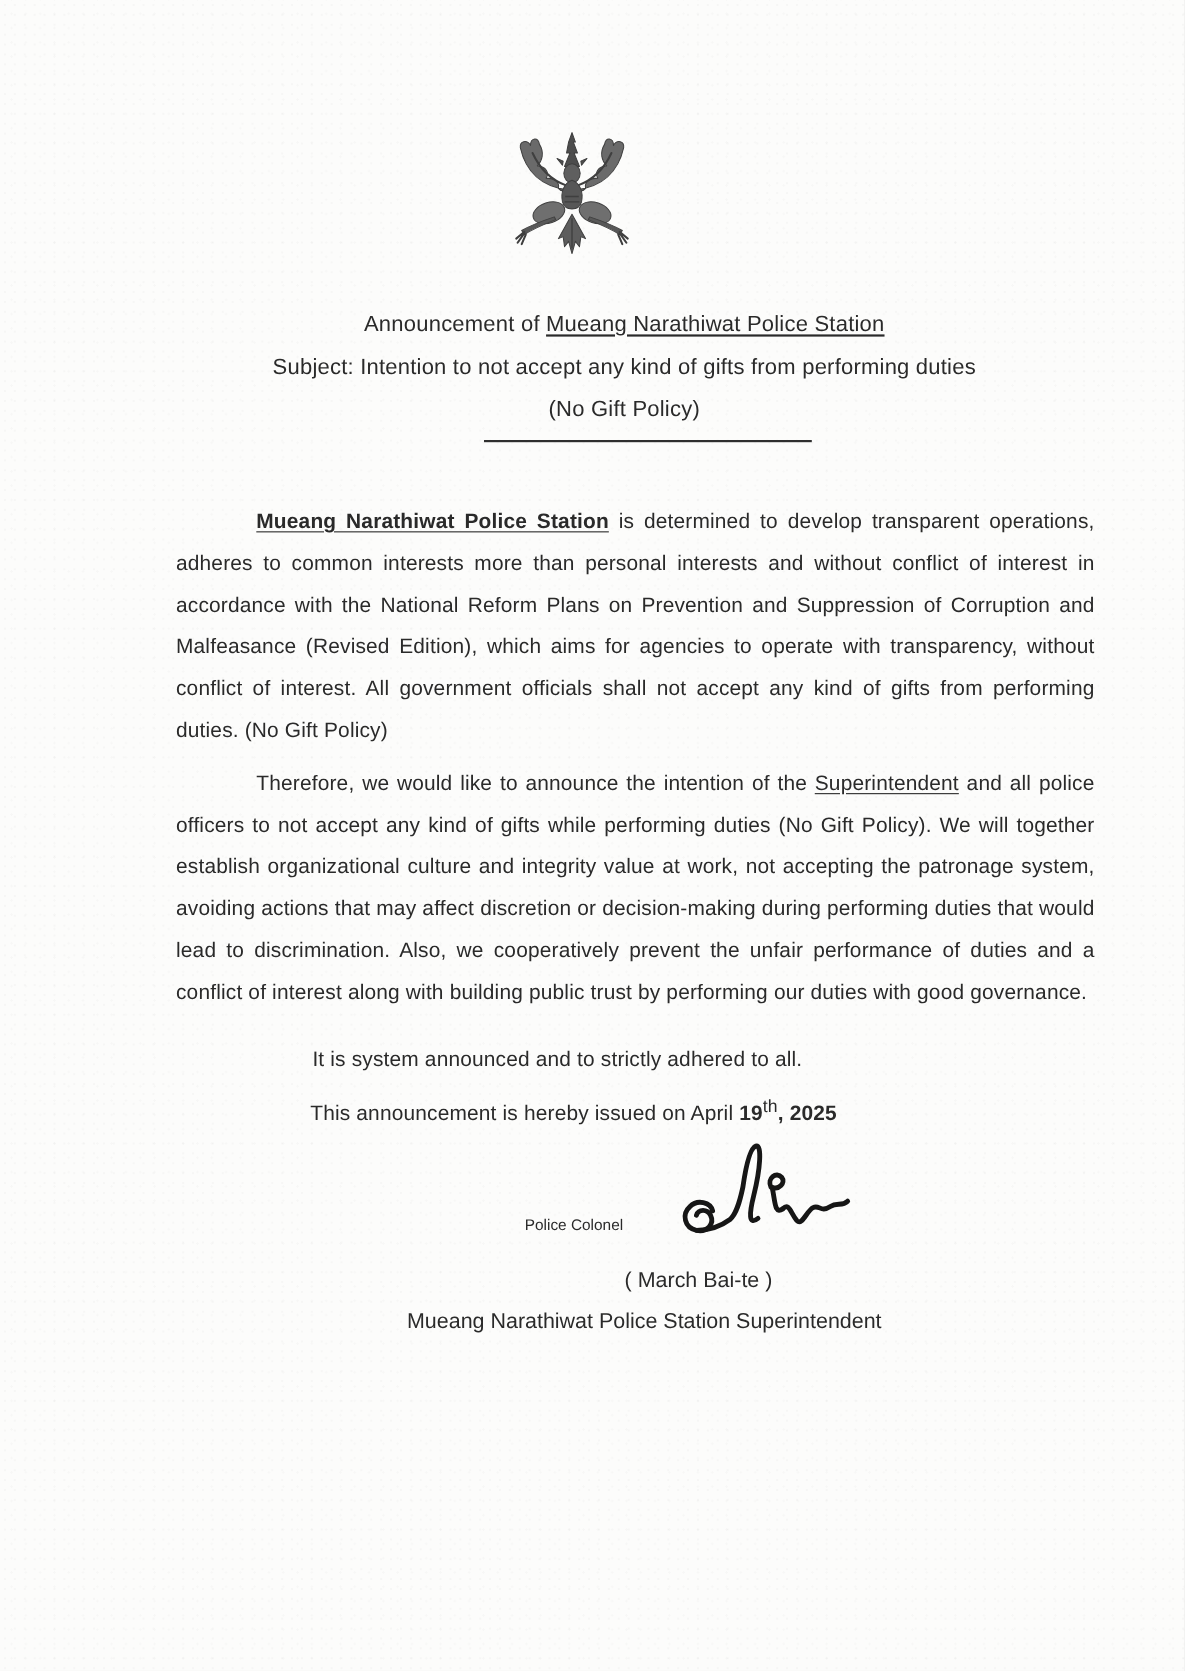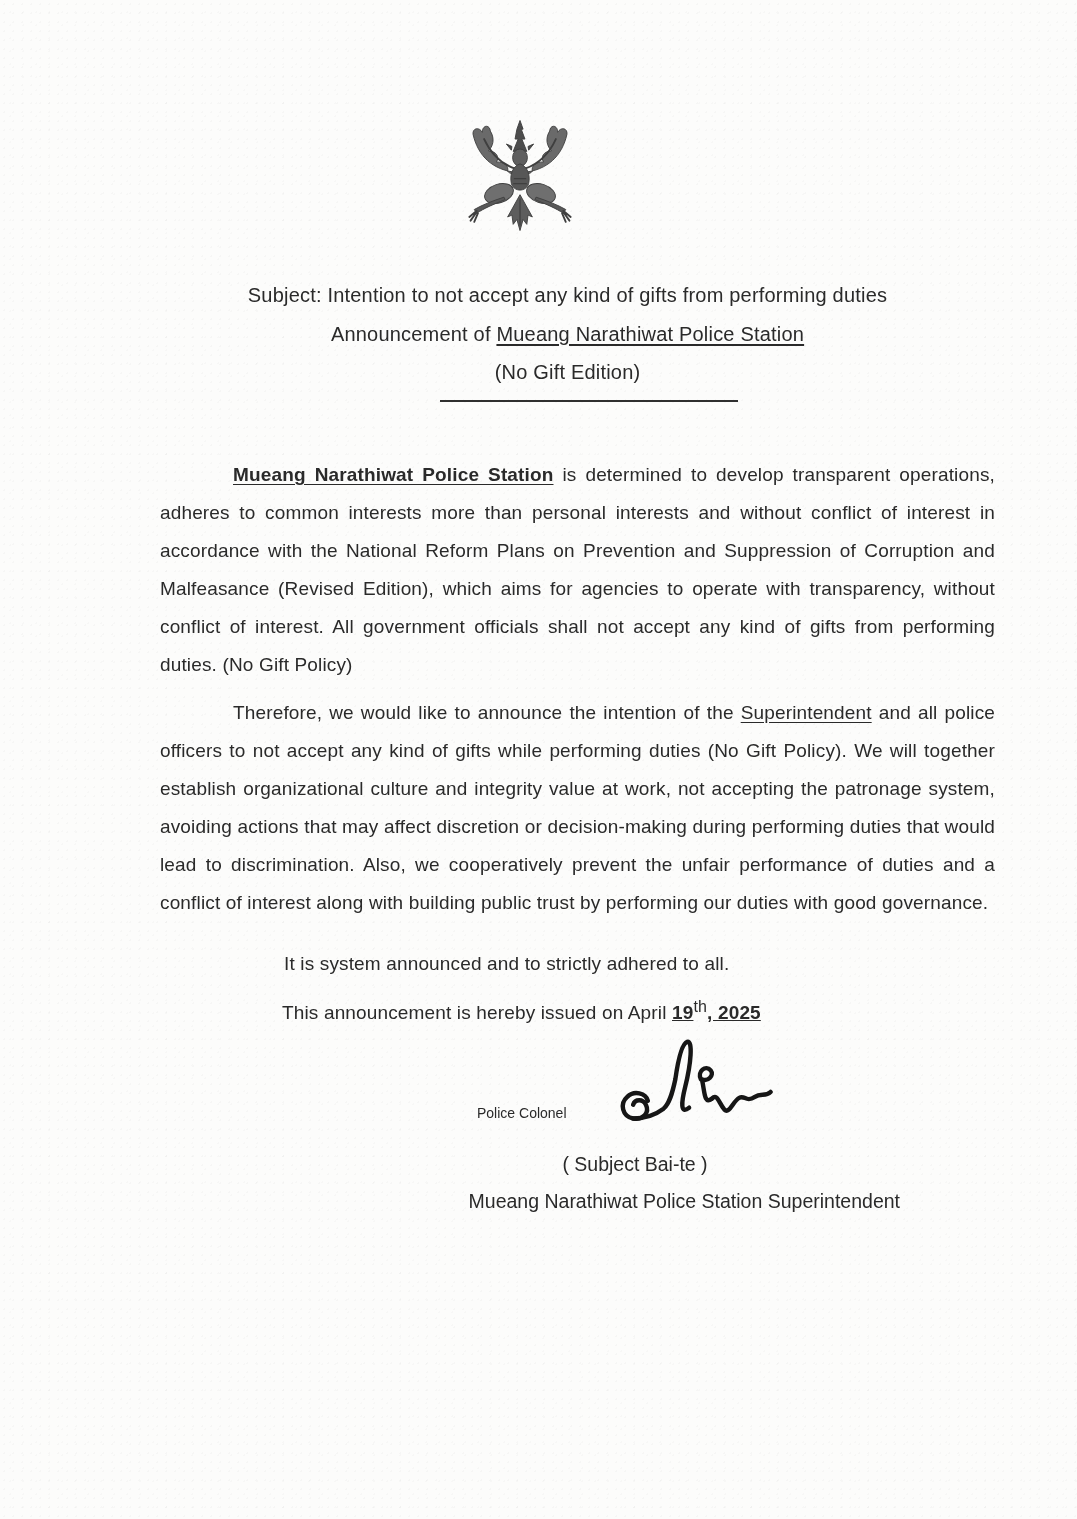--- a/index.html
+++ b/index.html
@@ -38,27 +38,27 @@
     position: absolute; left: 160px; width: 835px;
     text-align: justify; text-indent: 73px;
     font-size: 19px; line-height: 38px; letter-spacing: 0.15px;
   }
   .para1 { top: 437px; }
   .para2 { top: 675px; }
 
   .closing { position: absolute; font-size: 19px; letter-spacing: 0.15px; }
   .closing1 { top: 953px; left: 284px; }
   .closing2 { top: 998px; left: 282px; }
-  .bold-date { font-weight: 700; text-decoration: underline; }
+  .bold-date { font-weight: 700; }
   .closing2 sup { font-size: 16px; font-weight: 400; }
 
   .sig-rank { position: absolute; top: 1105px; left: 477px; font-size: 14px; }
   .sig-scribble { position: absolute; top: 1036px; left: 610px; width: 168px; height: 108px; }
   .sig-name { position: absolute; top: 1153px; left: 420px; width: 430px; text-align: center; font-size: 19.5px; }
-  .sig-title { position: absolute; top: 1190px; left: 370px; width: 530px; text-align: right; font-size: 19.5px; }
+  .sig-title { position: absolute; top: 1190px; left: 370px; width: 530px; text-align: left; font-size: 19.5px; }
 </style>
 </head>
 <body>
 
 <div class="page">
 
   <div class="emblem">
     <svg viewBox="0 0 220 190" width="136" height="172" aria-hidden="true">
       <g fill="#5a5a5a" stroke="#3f3f3f" stroke-width="1.5" stroke-linejoin="round">
 
@@ -97,25 +97,25 @@
         <path d="M40,148 L28,158 M40,150 L30,164 M42,152 L36,166" stroke="#3f3f3f" stroke-width="3" fill="none" stroke-linecap="round"></path>
         <path d="M180,148 L192,158 M180,150 L190,164 M178,152 L184,166" stroke="#3f3f3f" stroke-width="3" fill="none" stroke-linecap="round"></path>
 
         <path d="M110,122 L90,158 L97,155 L99,170 L105,162 L110,180 L115,162 L121,170 L123,155 L130,158 Z" fill="#5d5d5d"></path>
         <path d="M110,128 L110,172" stroke="#3f3f3f" stroke-width="2"></path>
       </g>
     </svg>
   </div>
 
   <div class="header">
-    <div>Subject: Intention to not accept any kind of gifts from performing duties</div>
     <div>
       <span>Announcement of </span><span class="u">Mueang Narathiwat Police Station</span>
     </div>
-    <div>(No Gift Edition)</div>
+    <div>Subject: Intention to not accept any kind of gifts from performing duties</div>
+    <div>(No Gift Policy)</div>
   </div>
 
   <div class="divider"></div>
 
   <p class="body-para para1"><span class="u-bold">Mueang Narathiwat Police Station</span><span> is determined to develop transparent operations, adheres to common interests more than personal interests and without conflict of interest in accordance with the National Reform Plans on Prevention and Suppression of Corruption and Malfeasance (Revised Edition), which aims for agencies to operate with transparency, without conflict of interest. All government officials shall not accept any kind of gifts from performing duties. (No Gift Policy)</span></p>
 
   <p class="body-para para2"><span>Therefore, we would like to announce the intention of the </span><span class="u">Superintendent</span><span> and all police officers to not accept any kind of gifts while performing duties (No Gift Policy). We will together establish organizational culture and integrity value at work, not accepting the patronage system, avoiding actions that may affect discretion or decision-making during performing duties that would lead to discrimination. Also, we cooperatively prevent the unfair performance of duties and a conflict of interest along with building public trust by performing our duties with good governance.</span></p>
 
   <div class="closing closing1">It is system announced and to strictly adhered to all.</div>
 
@@ -133,16 +133,16 @@
 
         <path d="M23,84 C34,84 46,80 54,74 C60,69 63,58 66,44 C68,30 72,8 78,6 C84,4 82,28 76,52 C72,68 71,80 80,73"></path>
 
         <path d="M92,44 C88,36 97,29 102,35 C106,40 99,47 93,44 C96,56 95,70 103,64"></path>
 
         <path d="M103,64 C109,58 110,68 116,75 C121,80 125,66 131,63 C137,60 138,68 147,62 C153,58 158,62 163,57"></path>
       </g>
     </svg>
   </div>
 
-  <div class="sig-name">( Subject Bai-te )</div>
+  <div class="sig-name">( March Bai-te )</div>
   <div class="sig-title">Mueang Narathiwat Police Station Superintendent</div>
 
 </div>
 
 </body></html>

